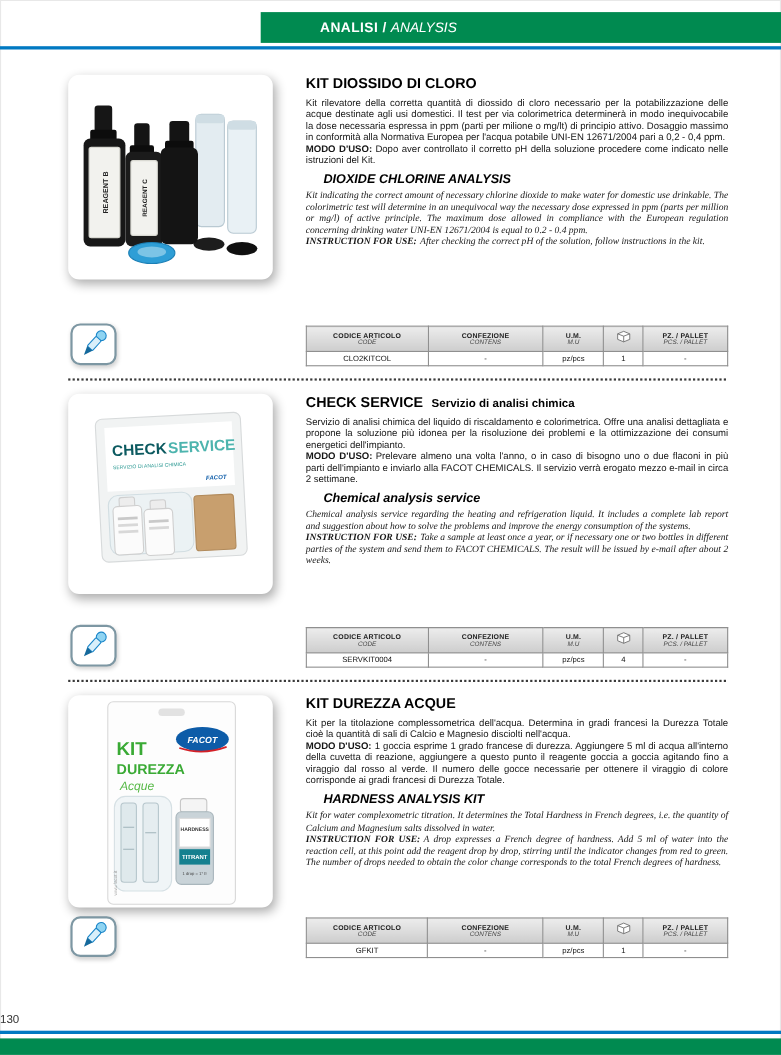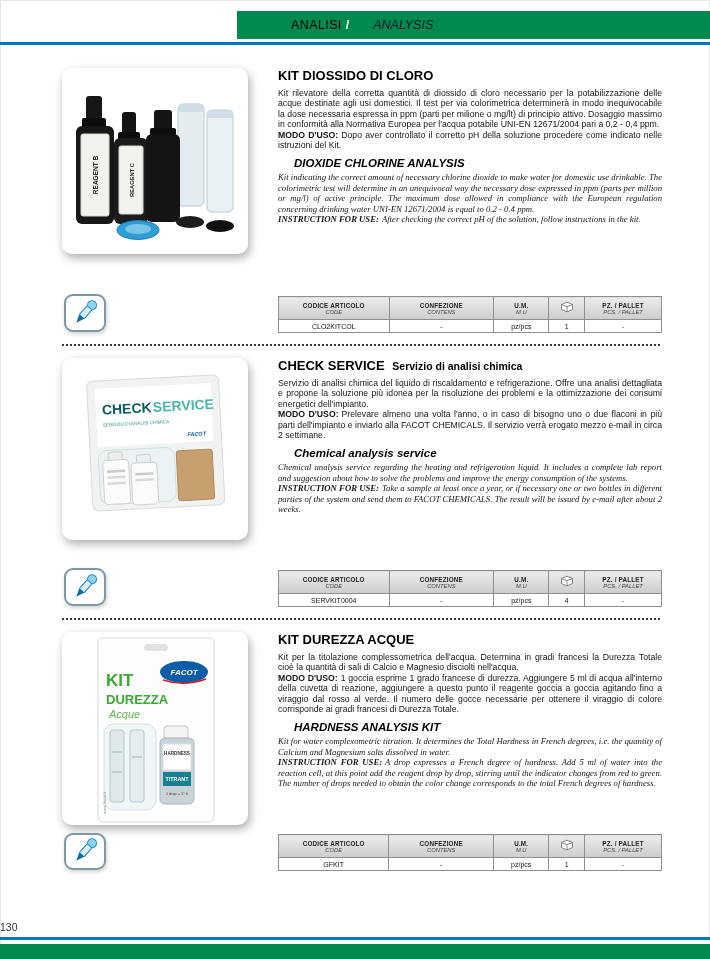--- a/index.html
+++ b/index.html
@@ -10,23 +10,23 @@
     margin: 0 auto; overflow: hidden;
     box-shadow: inset 0 0 0 1px #e8e8e8;
   }
 
   
   .header-bar {
     position: absolute; top: 11px; left: 237px; right: 0; height: 28px;
     background: var(--green, #008a50);
     display: flex; align-items: center; padding-left: 54px;
   }
-  .header-bar .main { color:#000000; font-weight:normal; font-size:12.5px; letter-spacing:.4px; }
+  .header-bar .main { color:#ffffff; font-weight:bold; font-size:12.5px; letter-spacing:.4px; }
   .header-bar .sep  { color:#fff; font-weight:bold; font-size:12.5px; margin:0 4px; }
-  .header-bar .alt  { color:#0f172a; font-style:italic; font-size:12.5px;margin-left:20px; }
+  .header-bar .alt  { color:#ffffff; font-style:italic; font-size:12.5px; }
   .top-rule { position:absolute; top:42px; left:0; width:100%; height:3px; background: var(--blue, #0079c2); }
 
   
   .page-number { position:absolute; bottom:26px; left:0; width:100%; text-align:left; font-size:10.5px; color:#333; }
   .bottom-rule { position:absolute; bottom:19px; left:0; width:100%; height:3px; background: var(--blue, #0079c2); }
   .bottom-band { position:absolute; bottom:0; left:0; width:100%; height:15px; background: var(--green, #008a50); }
 
   
   .content { position:absolute; top:58px; left:0; right:0; }
   .product { display:flex; padding:10px 48px 0 62px; }
@@ -219,21 +219,21 @@
               <path d="M13.8 20 L20.2 20 L17 28 Z" fill="#14699c"></path>
             </g>
           </svg>
         </div>
       </div>
       <div class="right-col">
         <h2 class="p-title">
           <span>CHECK SERVICE</span>
           <span class="suffix">Servizio di analisi chimica</span>
         </h2>
-        <p class="desc">Servizio di analisi chimica del liquido di riscaldamento e refrigerazione. Offre una analisi dettagliata e propone la soluzione più idonea per la risoluzione dei problemi e la ottimizzazione dei consumi energetici dell'impianto.</p>
+        <p class="desc">Servizio di analisi chimica del liquido di riscaldamento e colorimetrica. Offre una analisi dettagliata e propone la soluzione più idonea per la risoluzione dei problemi e la ottimizzazione dei consumi energetici dell'impianto.</p>
         <p class="desc">
           <b class="lbl">MODO D'USO:</b><span>Prelevare almeno una volta l'anno, o in caso di bisogno uno o due flaconi in più parti dell'impianto e inviarlo alla FACOT CHEMICALS. Il servizio verrà erogato mezzo e-mail in circa 2 settimane.</span>
         </p>
         <h3 class="en-title">Chemical analysis service</h3>
         <p class="desc en">Chemical analysis service regarding the heating and refrigeration liquid. It includes a complete lab report and suggestion about how to solve the problems and improve the energy consumption of the systems.</p>
         <p class="desc en">
           <b class="lbl">INSTRUCTION FOR USE:</b><span>Take a sample at least once a year, or if necessary one or two bottles in different parties of the system and send them to FACOT CHEMICALS. The result will be issued by e-mail after about 2 weeks.</span>
         </p>
         <div class="table-wrap">
           <table class="spec">

